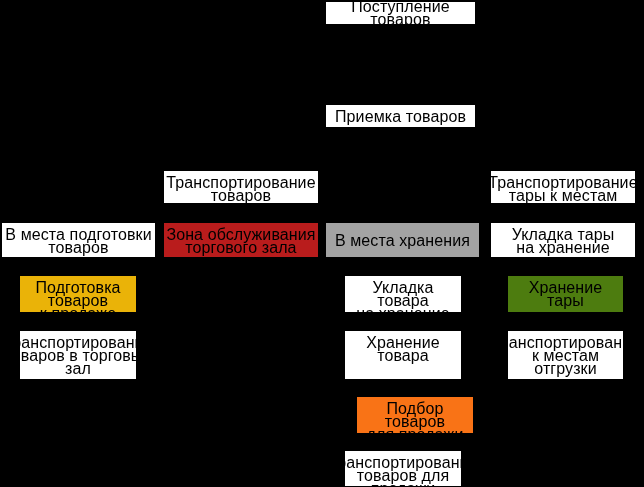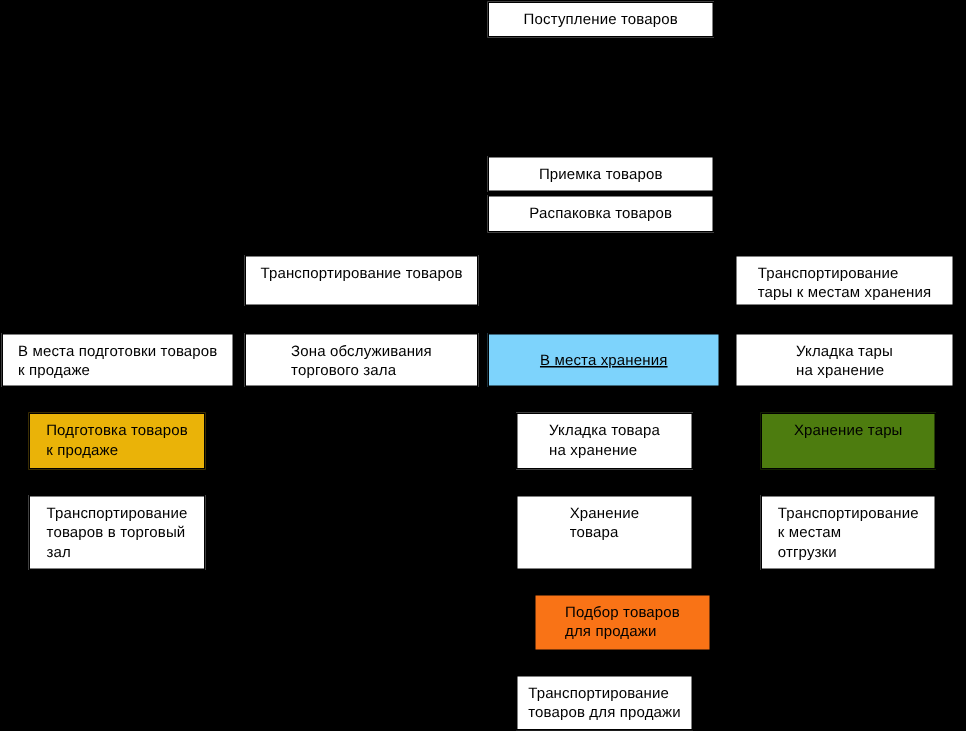--- a/index.html
+++ b/index.html
@@ -14,46 +14,46 @@
     background: #000000;
     overflow: hidden;
     font-family: "Liberation Sans", sans-serif;
   }
   .node {
     position: absolute;
     background: #ffffff;
     color: #000000;
     border: 1px solid #000000;
     box-sizing: border-box;
-    font-size: 10px;
+    font-size: 16px;
     line-height: 13px;
+    text-align: center;
     display: flex;
     align-items: flex-start;
     justify-content: center;
     padding-top: 5px;
     white-space: pre-line;
     letter-spacing: 0.1px;
   }
   .node.mid { align-items: center; padding-top: 0; }
 </style>
 </head>
 <body>
 
 <div id="canvas">
     <div class="node mid" style="left: 325px; top: 1px; width: 151px; height: 24px; background: rgb(255, 255, 255); border-color: rgb(0, 0, 0); color: rgb(0, 0, 0);">Поступление товаров</div>
     <div class="node mid" style="left: 325px; top: 92px; width: 151px; height: 24px; background: rgb(255, 255, 255); border-color: rgb(0, 0, 0); color: rgb(0, 0, 0); margin-top: 12px;">Приемка товаров</div>
-    <div class="node mid" style="left: 325px; top: 130px; width: 151px; height: 25px; background: rgb(255, 255, 255); border-color: rgb(0, 0, 0); color: rgb(0, 0, 0);">Распаковка товаров</div>
     <div class="node" style="left: 163px; top: 170px; width: 156px; height: 34px; background: rgb(255, 255, 255); border-color: rgb(0, 0, 0); color: rgb(0, 0, 0);">Транспортирование товаров</div>
     <div class="node" style="left: 490px; top: 170px; width: 146px; height: 34px; background: rgb(255, 255, 255); border-color: rgb(0, 0, 0); color: rgb(0, 0, 0);">Транспортирование
 тары к местам хранения</div>
     <div class="node" style="left: 1px; top: 222px; width: 155px; height: 36px; background: rgb(255, 255, 255); border-color: rgb(0, 0, 0); color: rgb(0, 0, 0);">В места подготовки товаров
 к продаже</div>
-    <div class="node" style="left: 163px; top: 222px; width: 156px; height: 36px; background: #ffffff; border-color: rgb(0, 0, 0); color: rgb(0, 0, 0);">Зона обслуживания
+    <div class="node" style="left: 163px; top: 222px; width: 156px; height: 36px; background: #b91c1c; border-color: rgb(0, 0, 0); color: rgb(0, 0, 0);">Зона обслуживания
 торгового зала</div>
-    <div class="node mid" style="left: 325px; top: 222px; width: 155px; height: 36px; background: #7dd3fc; border-color: rgb(0, 0, 0); color: rgb(0, 0, 0); text-decoration: underline;">В места хранения</div>
+    <div class="node mid" style="left: 325px; top: 222px; width: 155px; height: 36px; background: #a3a3a3; border-color: rgb(0, 0, 0); color: rgb(0, 0, 0);">В места хранения</div>
     <div class="node" style="left: 490px; top: 222px; width: 146px; height: 36px; background: rgb(255, 255, 255); border-color: rgb(0, 0, 0); color: rgb(0, 0, 0);">Укладка тары
 на хранение</div>
     <div class="node" style="left: 19px; top: 275px; width: 118px; height: 38px; background: #eab308; border-color: rgb(0, 0, 0); color: rgb(0, 0, 0);">Подготовка товаров
 к продаже</div>
     <div class="node" style="left: 344px; top: 275px; width: 118px; height: 38px; background: rgb(255, 255, 255); border-color: rgb(0, 0, 0); color: rgb(0, 0, 0);">Укладка товара
 на хранение</div>
     <div class="node" style="left: 507px; top: 275px; width: 117px; height: 38px; background: #4d7c0f; border-color: rgb(0, 0, 0); color: rgb(0, 0, 0);">Хранение тары</div>
     <div class="node" style="left: 19px; top: 330px; width: 118px; height: 50px; background: rgb(255, 255, 255); border-color: rgb(0, 0, 0); color: rgb(0, 0, 0);">Транспортирование
 товаров в торговый
 зал</div>

